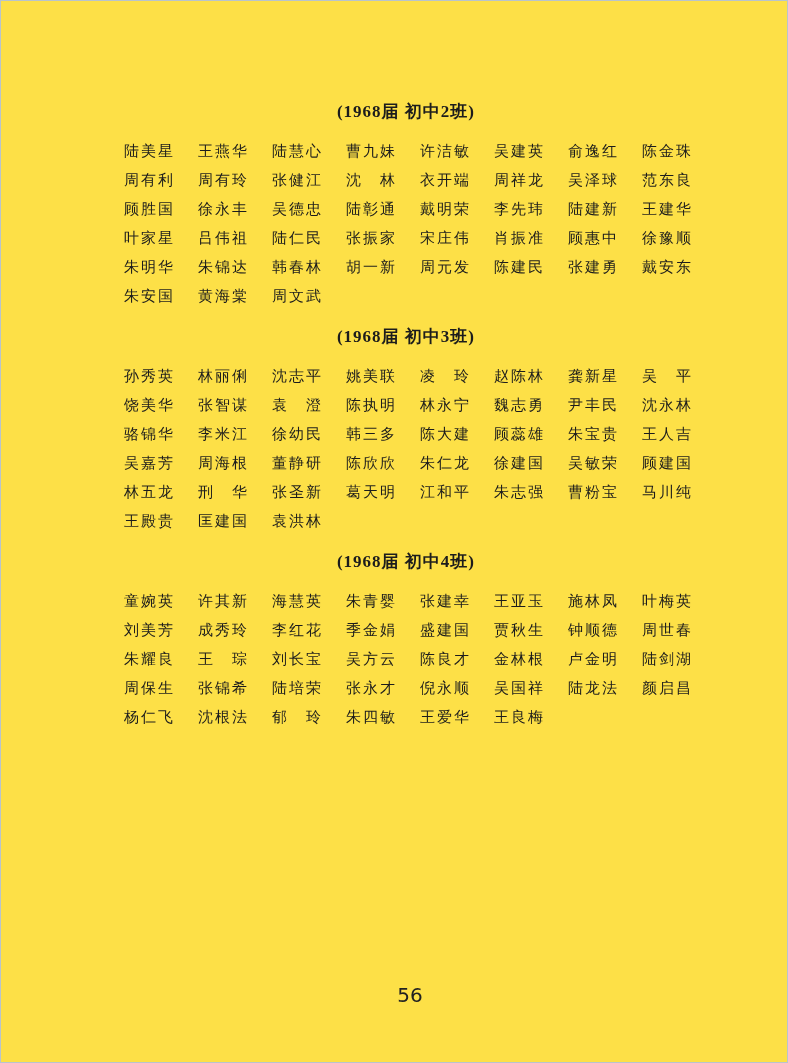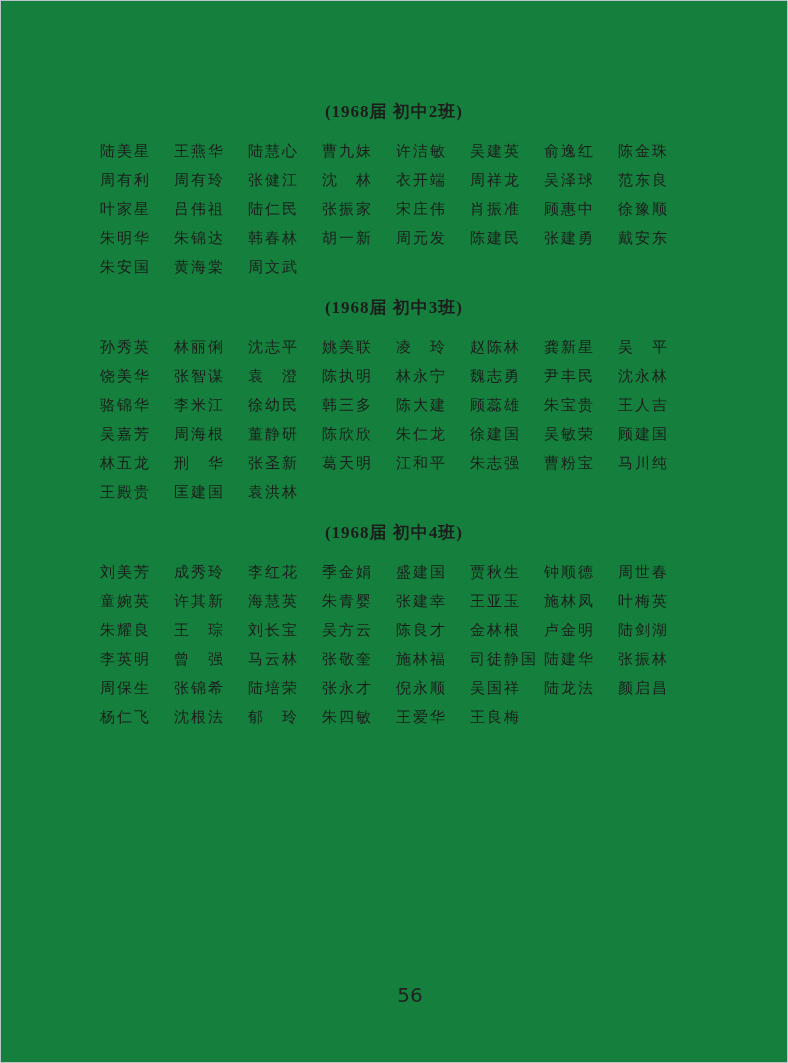--- a/index.html
+++ b/index.html
@@ -4,26 +4,27 @@
 <style>
   html, body {
     margin: 0;
     padding: 0;
     background: #ffffff;
   }
   .page {
     position: relative;
     width: 788px;
     height: 1063px;
-    background: #15803d;
+    background: #fde047;
     box-sizing: border-box;
     border: 1px solid #b9c4cc;
     overflow: hidden;
     font-family: "Liberation Serif", "DejaVu Serif", serif;
     color: #1c1c1c;
+    padding-left: 24px;
   }
   .content {
     padding-top: 100px;
   }
   .class-section {
     margin-bottom: 15px;
   }
   .section-title {
     margin: 0 0 14px 0;
     text-align: center;
@@ -82,20 +83,30 @@
               <span class="name">周有利</span>
               <span class="name">周有玲</span>
               <span class="name">张健江</span>
               <span class="name">沈　林</span>
               <span class="name">衣开端</span>
               <span class="name">周祥龙</span>
               <span class="name">吴泽球</span>
               <span class="name">范东良</span>
             </div>
             <div class="row">
+              <span class="name">顾胜国</span>
+              <span class="name">徐永丰</span>
+              <span class="name">吴德忠</span>
+              <span class="name">陆彰通</span>
+              <span class="name">戴明荣</span>
+              <span class="name">李先玮</span>
+              <span class="name">陆建新</span>
+              <span class="name">王建华</span>
+            </div>
+            <div class="row">
               <span class="name">叶家星</span>
               <span class="name">吕伟祖</span>
               <span class="name">陆仁民</span>
               <span class="name">张振家</span>
               <span class="name">宋庄伟</span>
               <span class="name">肖振准</span>
               <span class="name">顾惠中</span>
               <span class="name">徐豫顺</span>
             </div>
             <div class="row">
@@ -172,60 +183,50 @@
               <span class="name">王殿贵</span>
               <span class="name">匡建国</span>
               <span class="name">袁洪林</span>
             </div>
           </div>
         </section>
         <section class="class-section">
           <h2 class="section-title">(1968届 初中4班)</h2>
           <div class="rows">
             <div class="row">
+              <span class="name">童婉英</span>
+              <span class="name">许其新</span>
+              <span class="name">海慧英</span>
+              <span class="name">朱青婴</span>
+              <span class="name">张建幸</span>
+              <span class="name">王亚玉</span>
+              <span class="name">施林凤</span>
+              <span class="name">叶梅英</span>
+            </div>
+            <div class="row">
               <span class="name">刘美芳</span>
               <span class="name">成秀玲</span>
               <span class="name">李红花</span>
               <span class="name">季金娟</span>
               <span class="name">盛建国</span>
               <span class="name">贾秋生</span>
               <span class="name">钟顺德</span>
               <span class="name">周世春</span>
             </div>
             <div class="row">
-              <span class="name">童婉英</span>
-              <span class="name">许其新</span>
-              <span class="name">海慧英</span>
-              <span class="name">朱青婴</span>
-              <span class="name">张建幸</span>
-              <span class="name">王亚玉</span>
-              <span class="name">施林凤</span>
-              <span class="name">叶梅英</span>
-            </div>
-            <div class="row">
               <span class="name">朱耀良</span>
               <span class="name">王　琮</span>
               <span class="name">刘长宝</span>
               <span class="name">吴方云</span>
               <span class="name">陈良才</span>
               <span class="name">金林根</span>
               <span class="name">卢金明</span>
               <span class="name">陆剑湖</span>
             </div>
             <div class="row">
-              <span class="name">李英明</span>
-              <span class="name">曾　强</span>
-              <span class="name">马云林</span>
-              <span class="name">张敬奎</span>
-              <span class="name">施林福</span>
-              <span class="name">司徒静国</span>
-              <span class="name">陆建华</span>
-              <span class="name">张振林</span>
-            </div>
-            <div class="row">
               <span class="name">周保生</span>
               <span class="name">张锦希</span>
               <span class="name">陆培荣</span>
               <span class="name">张永才</span>
               <span class="name">倪永顺</span>
               <span class="name">吴国祥</span>
               <span class="name">陆龙法</span>
               <span class="name">颜启昌</span>
             </div>
             <div class="row">

